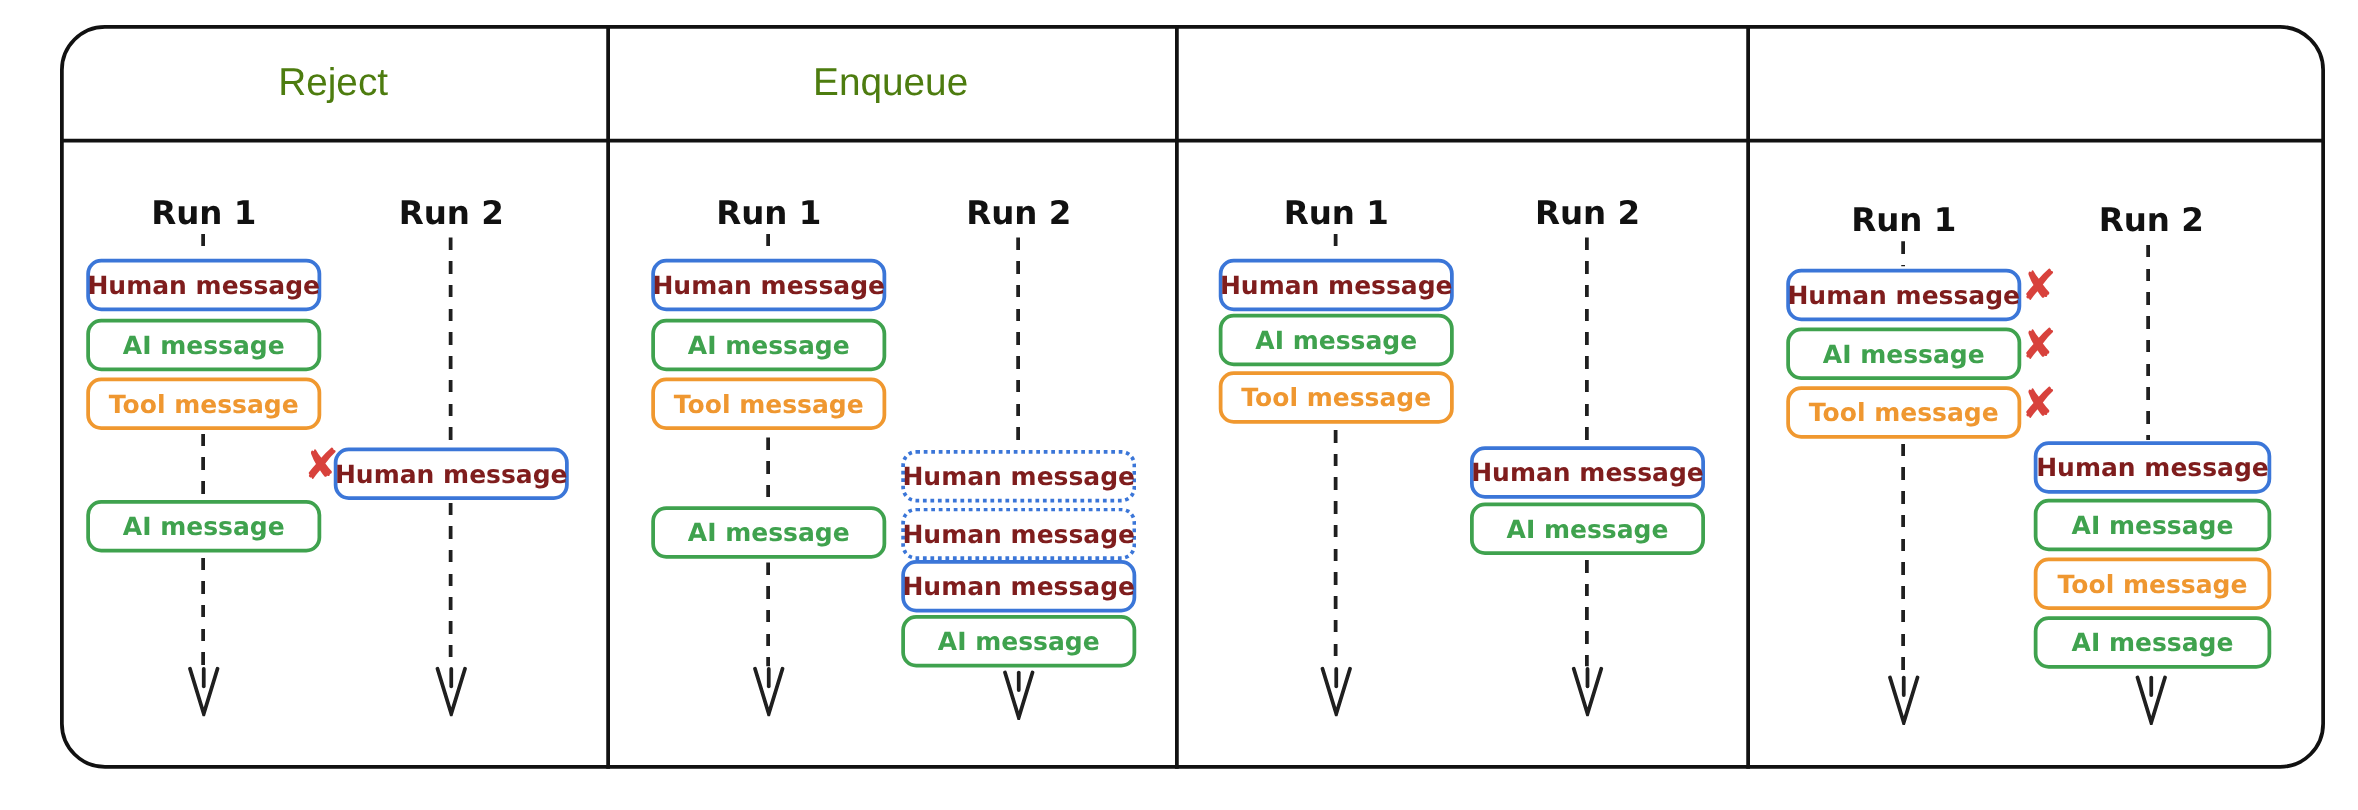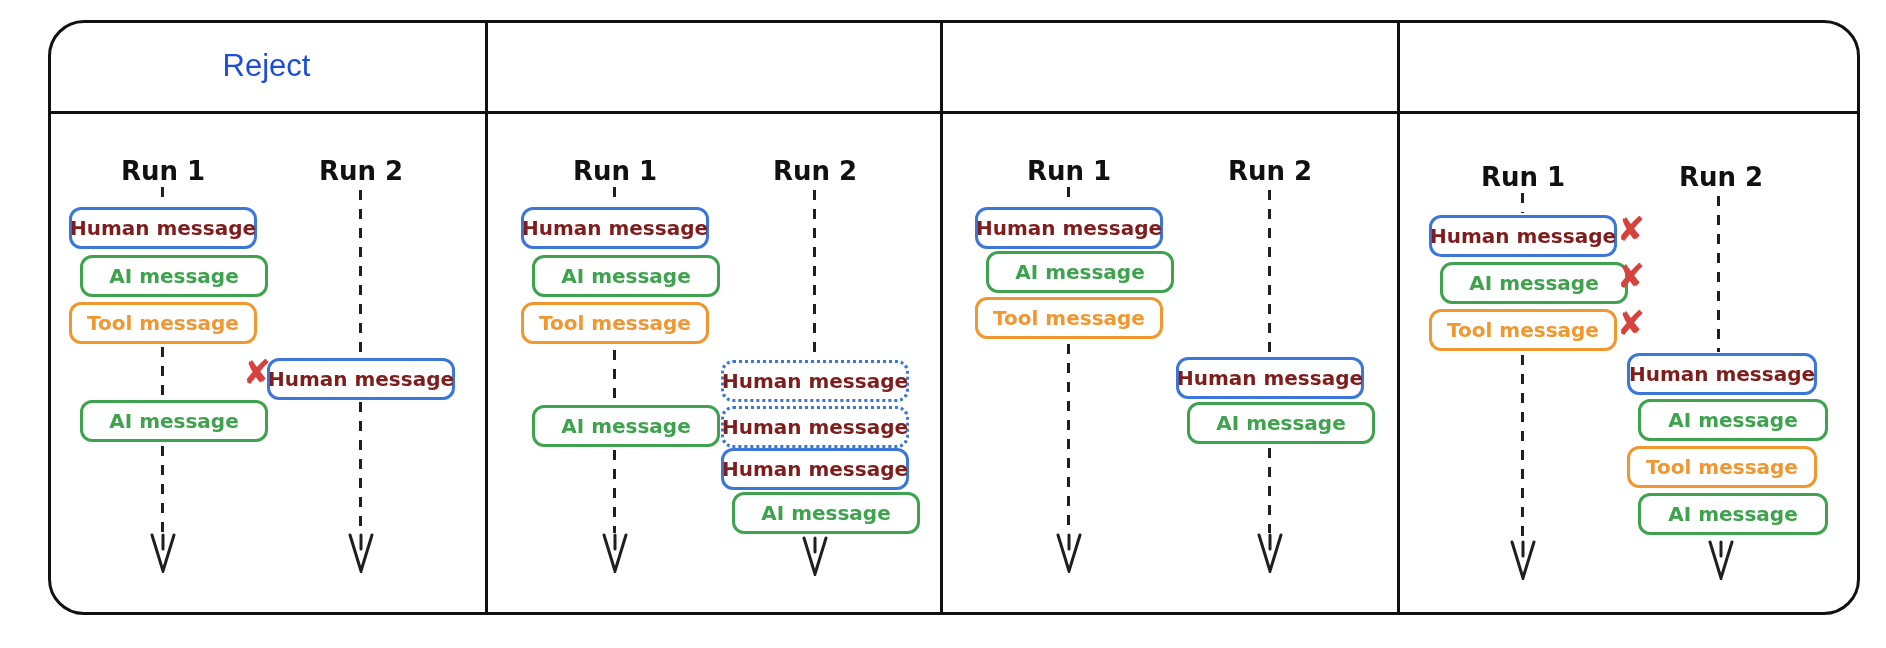--- a/index.html
+++ b/index.html
@@ -3,47 +3,48 @@
 <meta charset="utf-8">
 <style>
   html,body{margin:0;padding:0;background:#fff;}
   #stage{position:relative;width:1886px;height:648px;background:#fff;overflow:hidden;
          font-family:"DejaVu Sans",sans-serif;}
   .frame{position:absolute;left:48px;top:20px;width:1812px;height:595px;
          border:3px solid #111;border-radius:36px;box-sizing:border-box;background:#fff;}
   .vdivider{position:absolute;top:20px;height:595px;width:3px;background:#111;}
   .hline{position:absolute;left:48px;top:111px;width:1812px;height:3px;background:#111;}
   .ptitle{position:absolute;top:47px;height:38px;line-height:38px;text-align:center;
-          font-family:"Liberation Sans",sans-serif;font-size:31px;color:#1d4ed8;}
+          font-family:"Liberation Sans",sans-serif;font-size:31px;color:#4d7c0f;}
   .runlabel{position:absolute;width:130px;text-align:center;
             font-family:"DejaVu Sans",sans-serif;font-weight:700;font-size:26px;color:#111;}
   .vdash{position:absolute;width:3px;
          background:repeating-linear-gradient(180deg,#1f1f1f 0 10px,transparent 10px 19px);}
   .box{position:absolute;width:188px;height:42px;border:3px solid;border-radius:12px;
        background:#fff;box-sizing:border-box;display:flex;align-items:center;justify-content:center;
        font-family:"DejaVu Sans",sans-serif;font-weight:600;font-size:20px;white-space:nowrap;}
   .human{border-color:#3b76d8;color:#7f1d1d;}
-  .ai{border-color:#3fa24e;color:#3fa24e;margin-left:11px;}
+  .ai{border-color:#3fa24e;color:#3fa24e;}
   .tool{border-color:#f0982f;color:#ef9730;}
   .dotted{border-style:dotted;}
   .xmark{position:absolute;width:36px;height:36px;display:flex;align-items:center;justify-content:center;
          color:#d8423c;font-weight:700;font-size:34px;line-height:36px;}
   .arrow{position:absolute;width:28px;height:40px;}
 </style>
 </head>
 <body>
 
 <div id="stage">
   <div class="frame"></div>
   <div class="hline"></div>
   <div class="vdivider" style="left:485px;"></div>
   <div class="vdivider" style="left:940px;"></div>
   <div class="vdivider" style="left:1397px;"></div>
 
   <div class="ptitle" style="left:48px;width:437px;">Reject</div>
+  <div class="ptitle" style="left:485px;width:455px;">Enqueue</div>
 
   <div class="runlabel" style="left:98px;top:156px;">Run 1</div>
   <div class="runlabel" style="left:296px;top:156px;">Run 2</div>
   <div class="vdash" style="left:161px;top:187px;height:18px;"></div>
   <div class="box human" style="left:69px;top:207px;">Human message</div>
   <div class="box ai" style="left:69px;top:255px;">AI message</div>
   <div class="box tool" style="left:69px;top:302px;">Tool message</div>
   <div class="vdash" style="left:161px;top:347px;height:51px;"></div>
   <div class="box ai" style="left:69px;top:400px;">AI message</div>
   <div class="vdash" style="left:161px;top:446px;height:87px;"></div>

